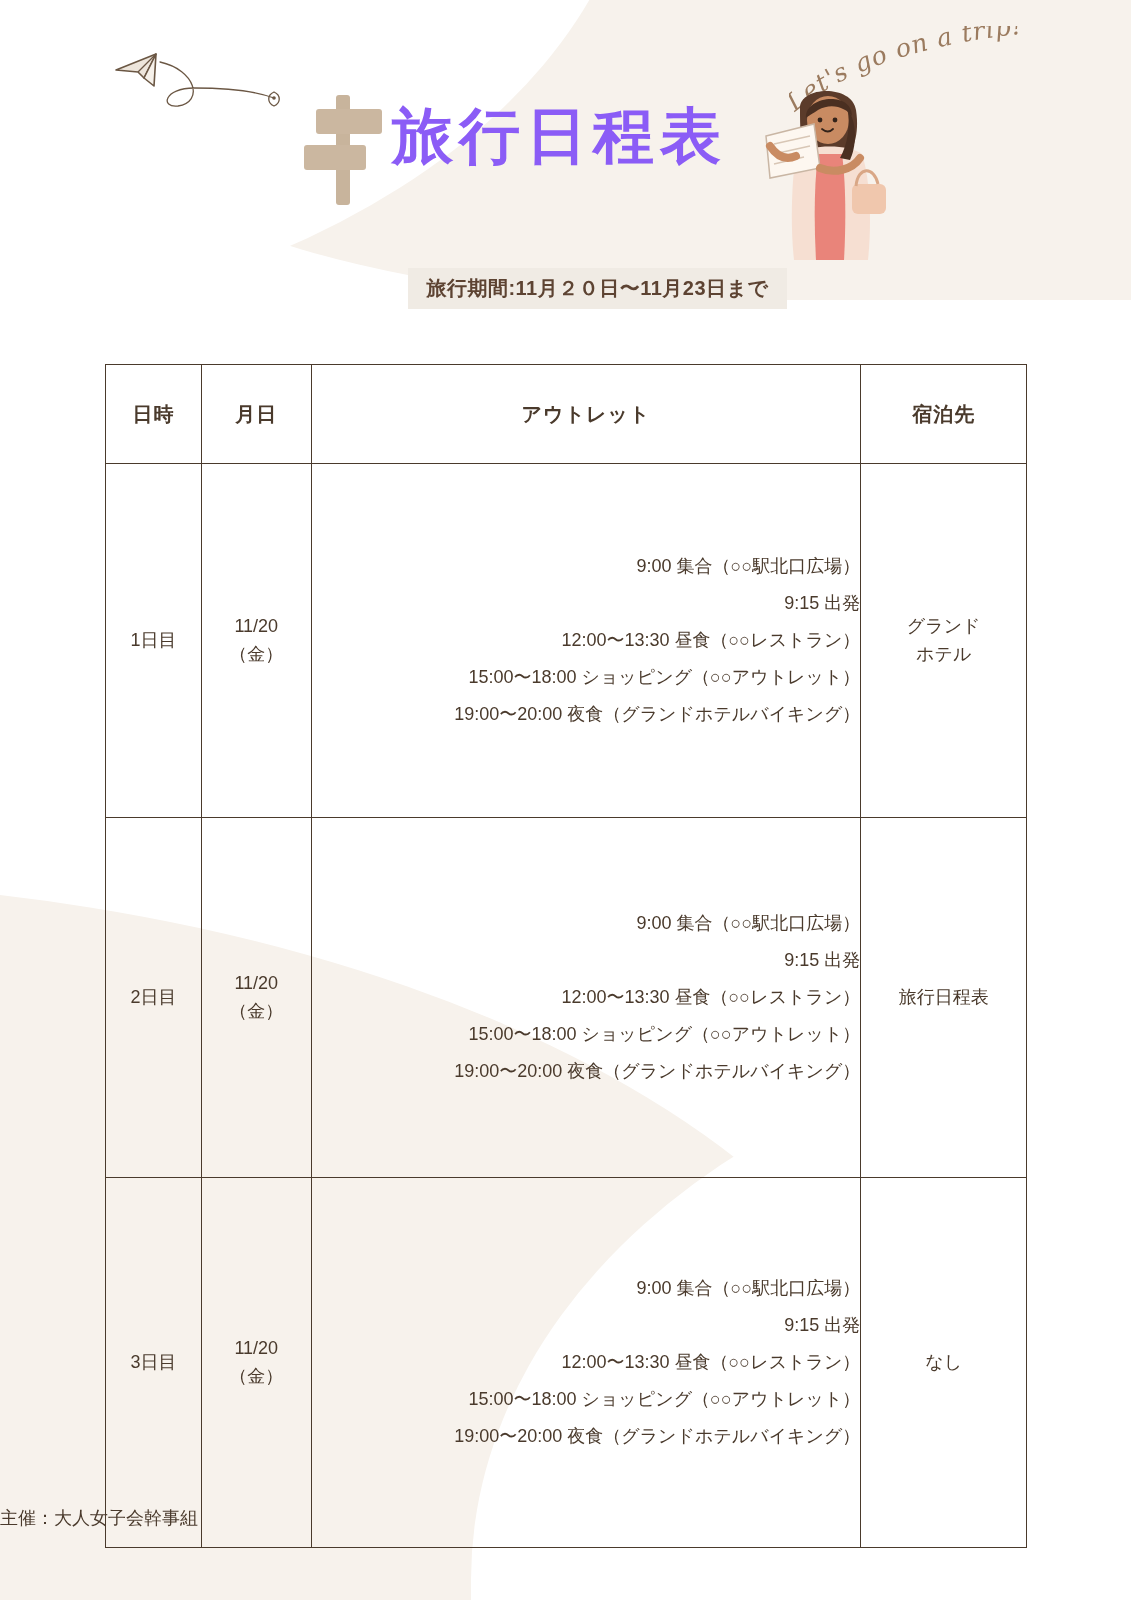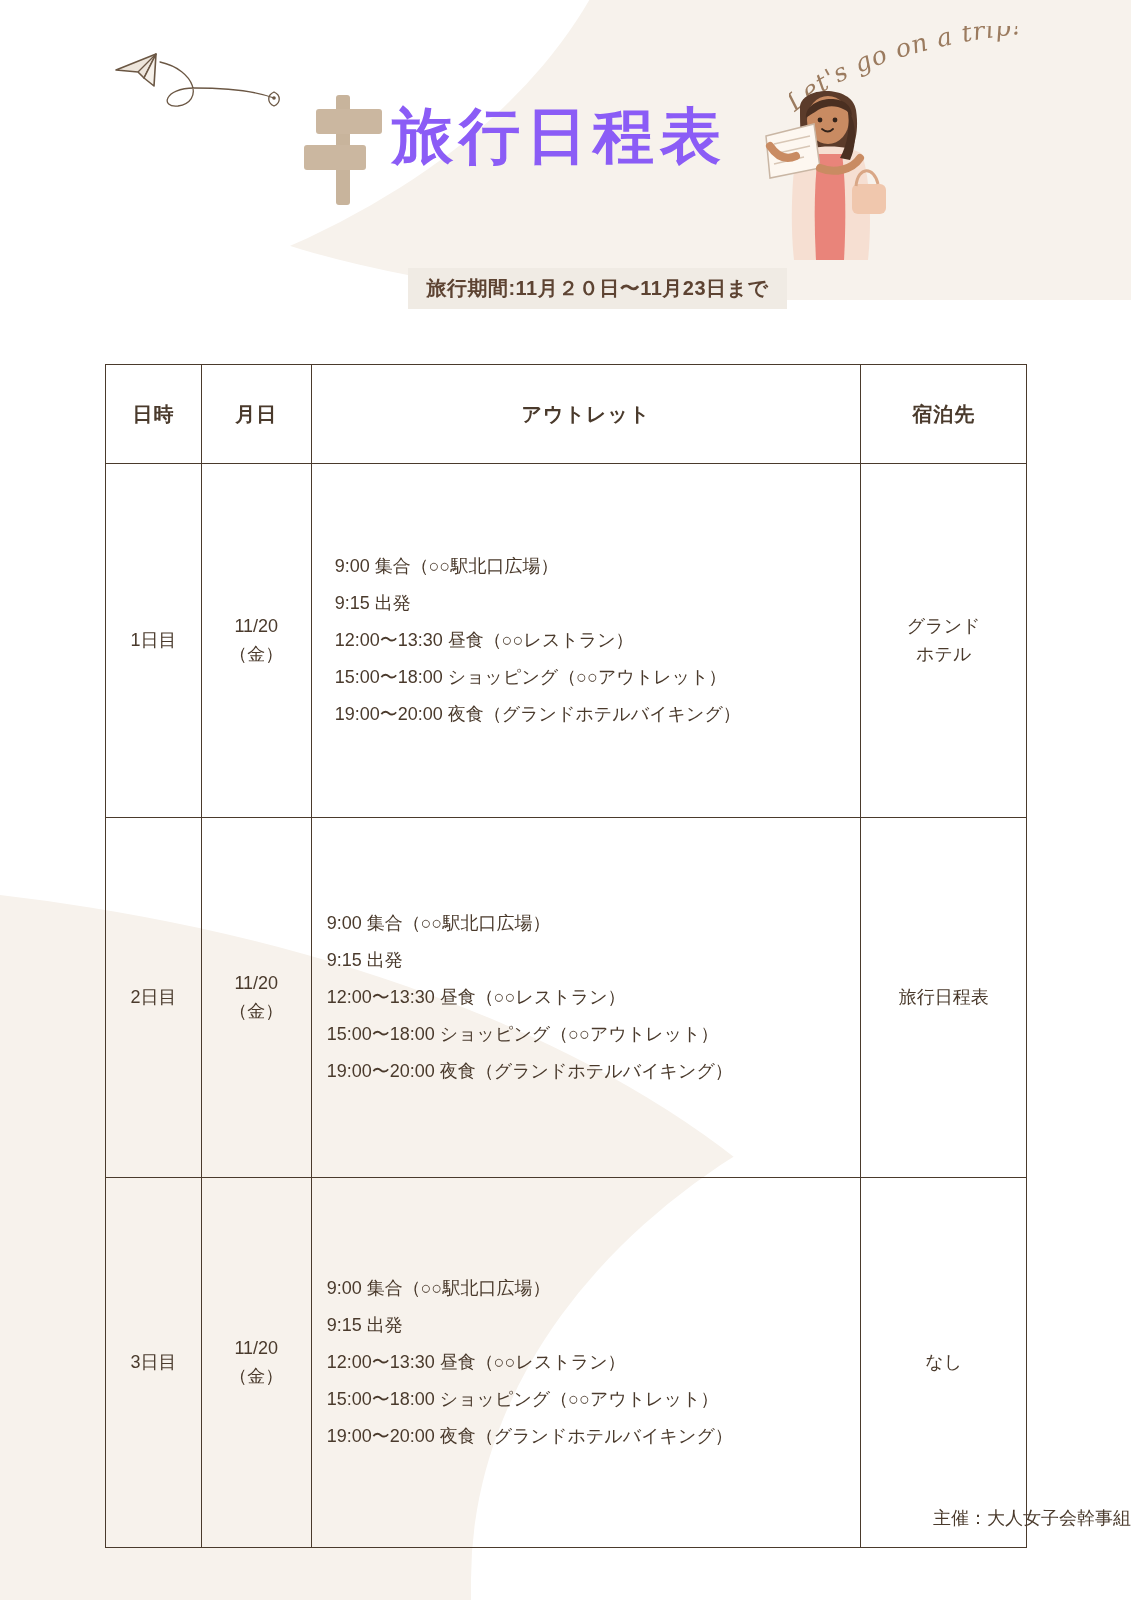--- a/index.html
+++ b/index.html
@@ -174,41 +174,42 @@
   .col-date { width: 110px; }
   .col-sched { width: 550px; }
   .col-stay { width: 166px; }
 
   td.day, td.date, td.stay {
     text-align: center;
     font-size: 18px;
     line-height: 1.55;
   }
   td.sched {
-    padding: 24px 0 24px 23px;
+    padding: 24px 0 24px 12px;
     vertical-align: middle;
+    text-align: right;
   }
   td.sched .line {
     font-size: 18px;
     line-height: 2.05;
     white-space: nowrap;
   }
   tr.r1 { height: 354px; }
   tr.r2 { height: 360px; }
   tr.r3 { height: 370px; }
 
   tr.r2 td.sched { padding-left: 15px; }
   tr.r3 td.sched { padding-left: 15px; }
 
   .footer {
     position: absolute;
     top: 1506px;
     left: 0;
     width: 1131px;
-    text-align: right;
+    text-align: left;
     font-size: 18px;
     color: #4a3a2c;
   }
 </style>
 </head>
 <body>
 
 <div class="bg-cream-top"></div>
 <div class="bg-white-swoop"></div>
 <div class="bg-cream-bottom"></div>

